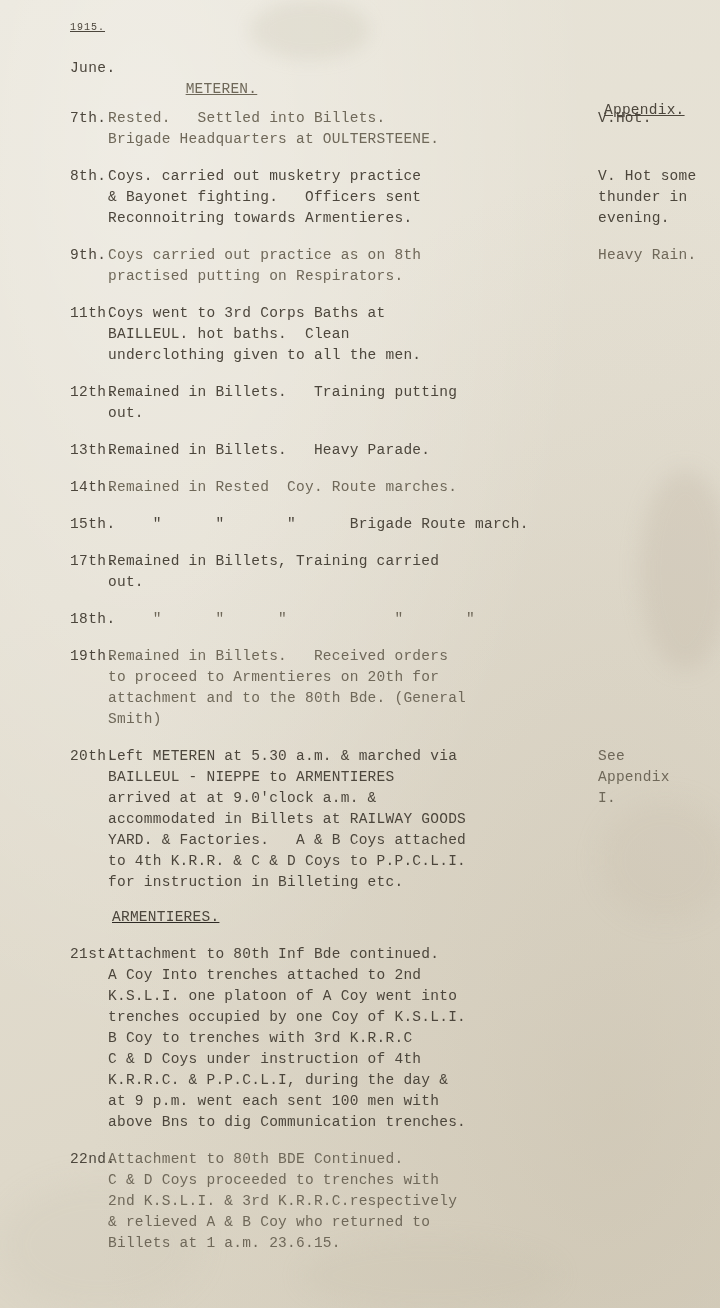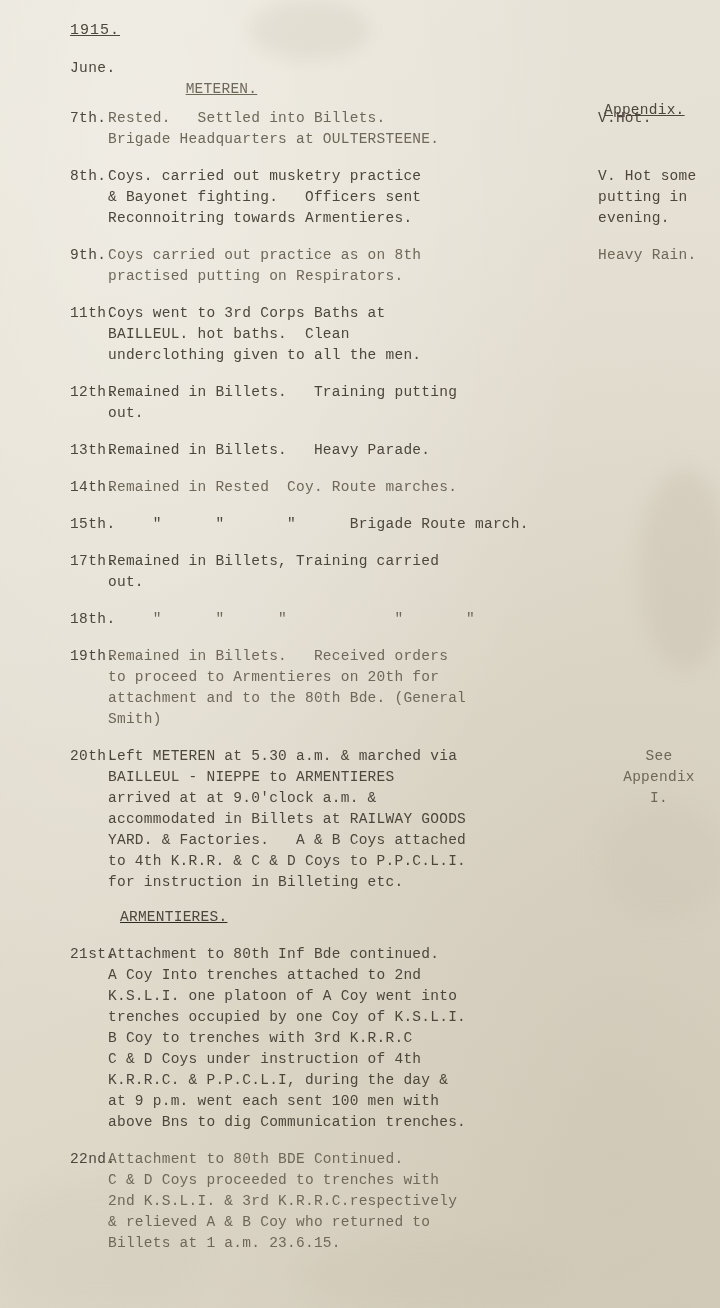--- a/index.html
+++ b/index.html
@@ -67,52 +67,51 @@
     width: 126px;
     flex: 0 0 126px;
     font-size: 14.5px;
     line-height: 21px;
     letter-spacing: 0.25px;
     white-space: pre-wrap;
     padding-left: 4px;
     box-sizing: border-box;
   }
   .note-center {
-    text-align: center;
   }
   .ul {
     text-decoration: underline;
     margin-left: 6px;
   }
   .head-year {
     position: absolute;
     left: 70px;
     top: 22px;
-    font-size: 15px;
+    font-size: 10px;
     letter-spacing: 1px;
     text-decoration: underline;
   }
   .head-row {
     position: absolute;
     left: 0;
     top: 58px;
     width: 720px;
   }
   .entries {
     position: absolute;
     left: 0;
     top: 92px;
     width: 720px;
   }
   .entry {
     margin-bottom: 11px;
     margin-top: 16px;
   }
   .subhead {
-    margin: 14px 0 10px 12px;
+    margin: 14px 0 10px 4px;
     font-size: 14.5px;
     letter-spacing: 0.6px;
     text-decoration: underline;
   }
   .quote-line {
     letter-spacing: 0.25px;
   }
   .light { color: #6f6859; }
   .mid { color: #4c463c; }
 </style>
@@ -148,21 +147,21 @@
 Brigade Headquarters at OULTERSTEENE.</div>
         <div class="col-note mid">V.Hot.</div>
       </div>
 
       <div class="entry row">
         <div class="col-date mid">8th.</div>
         <div class="col-body mid">Coys. carried out musketry practice
 &amp; Bayonet fighting.   Officers sent
 Reconnoitring towards Armentieres.</div>
         <div class="col-note mid">V. Hot some
-putting in
+thunder in
 evening.</div>
       </div>
 
       <div class="entry row">
         <div class="col-date mid">9th.</div>
         <div class="col-body light">Coys carried out practice as on 8th
 practised putting on Respirators.</div>
         <div class="col-note light">Heavy Rain.</div>
       </div>
 

